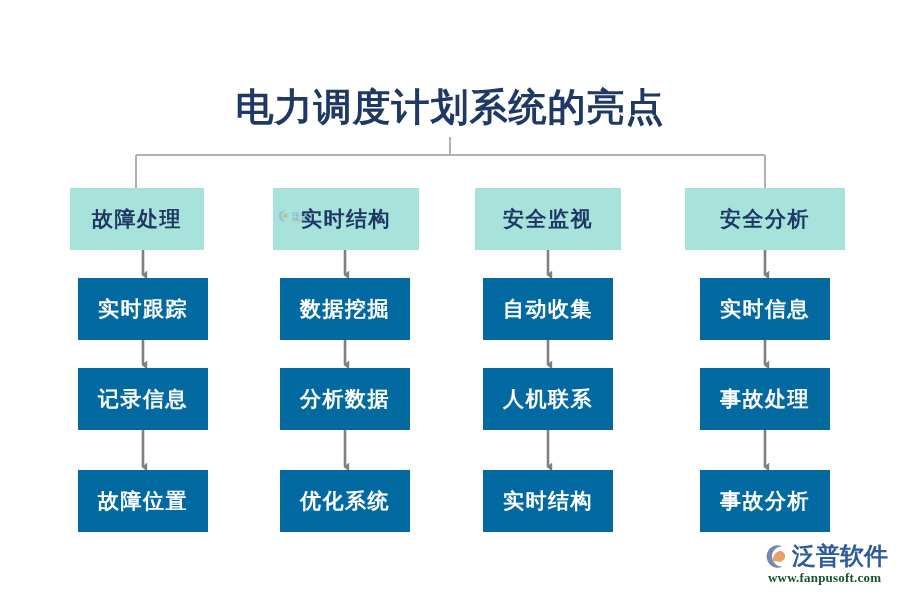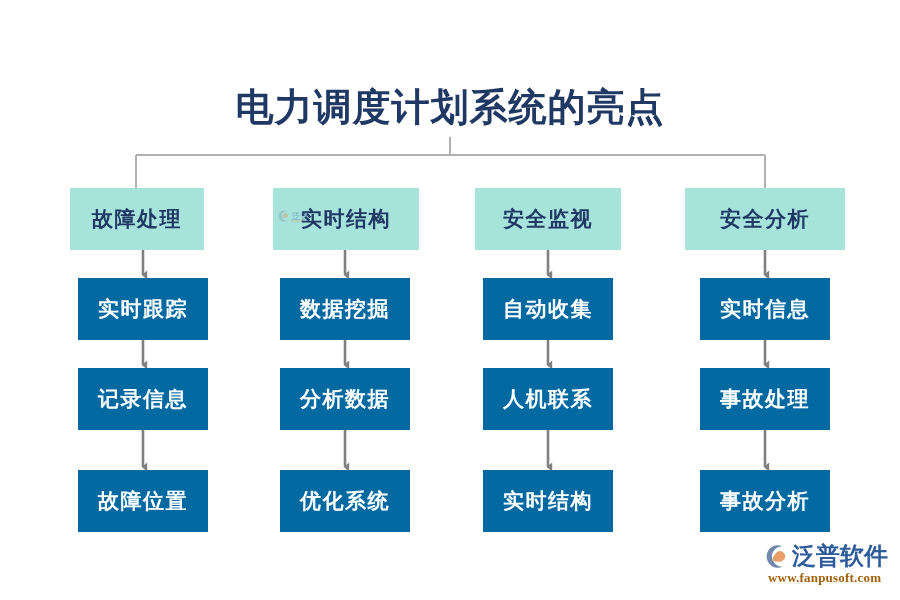--- a/index.html
+++ b/index.html
@@ -107,21 +107,21 @@
     font-weight: bold;
     color: #2e5c9a;
     letter-spacing: 0px;
     line-height: 27px;
     white-space: nowrap;
   }
   .logo-url {
     font-family: "Liberation Serif", "DejaVu Serif", serif;
     font-size: 13px;
     font-weight: bold;
-    color: #a16207;
+    color: #14532d;
     letter-spacing: 0.2px;
     margin-left: 6px;
     line-height: 14px;
     white-space: nowrap;
   }
 </style>
 </head>
 <body>
 
 <div id="canvas">

